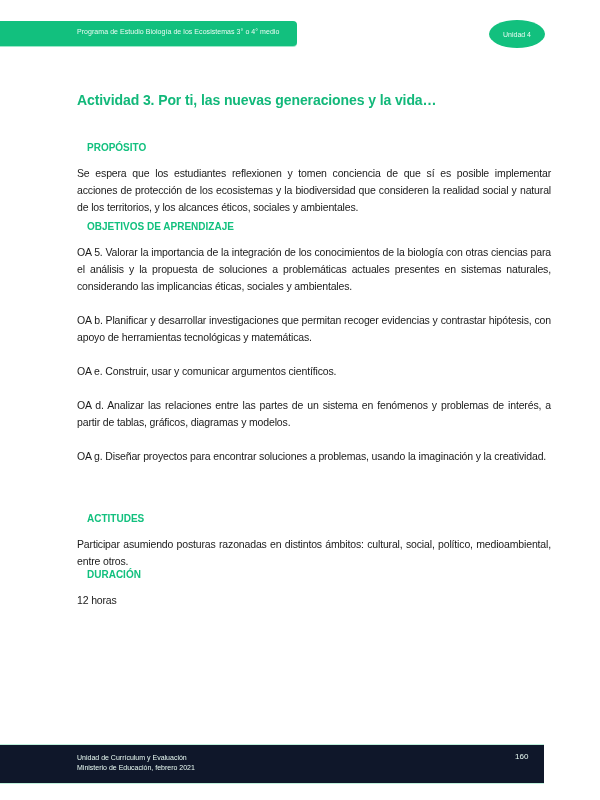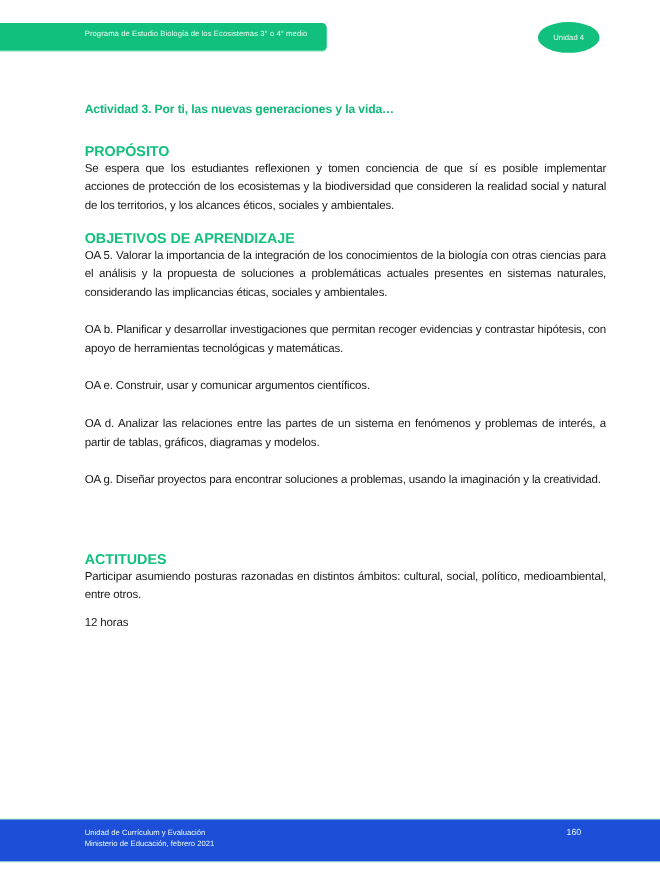--- a/index.html
+++ b/index.html
@@ -50,55 +50,55 @@
       font-size: 7px;
       color: #e9fbf3;
     }
     .content {
       position: absolute;
       left: 77px;
       top: 90px;
       width: 474px;
     }
     .title {
-      font-size: 11px;
+      font-size: 14px;
       font-weight: bold;
       color: #12b87a;
       margin: 0;
       line-height: 20px;
       letter-spacing: -0.1px;
     }
     .section-heading {
-      font-size: 13px;
+      font-size: 10px;
       font-weight: bold;
       color: #12c07e;
-      margin: 0;
+      margin: 10px;
       line-height: 14px;
     }
     .para {
       font-size: 10.5px;
       line-height: 17px;
       margin: 0;
       text-align: justify;
       color: #1a1a1a;
       letter-spacing: -0.15px;
     }
     .block-proposito { position: absolute; top: 41px; left: 0; width: 474px; }
     .block-objetivos { position: absolute; top: 120px; left: 0; width: 474px; }
     .oa-item { margin: 0 0 17px 0; }
     .block-actitudes { position: absolute; top: 412px; left: 0; width: 474px; }
     .block-duracion { position: absolute; top: 468px; left: 0; width: 474px; }
 
     .footer-bar {
       position: absolute;
       left: 0;
       top: 745px;
-      width: 600px;
+      width: 544px;
       height: 38px;
-      background: #1d4ed8;
+      background: #0f172a;
       box-shadow: 0 -1px 0 #bff0dc, 0 1px 0 #bff0dc;
     }
     .footer-left {
       position: absolute;
       left: 77px;
       top: 8px;
       font-size: 7px;
       color: #e9fbf3;
       line-height: 10px;
     }
@@ -137,20 +137,21 @@
     <p class="para oa-item">OA d. Analizar las relaciones entre las partes de un sistema en fenómenos y problemas de interés, a partir de tablas, gráficos, diagramas y modelos.</p>
     <p class="para oa-item">OA g. Diseñar proyectos para encontrar soluciones a problemas, usando la imaginación y la creatividad.</p>
   </div>
 
   <div class="block-actitudes">
     <h2 class="section-heading">ACTITUDES</h2>
     <p class="para">Participar asumiendo posturas razonadas en distintos ámbitos: cultural, social, político, medioambiental, entre otros.</p>
   </div>
 
   <div class="block-duracion">
+    <h2 class="section-heading">DURACIÓN</h2>
     <p class="para">12 horas</p>
   </div>
 </div>
 
 <div class="footer-bar">
   <div class="footer-left">
     <div>Unidad de Currículum y Evaluación</div>
     <div>Ministerio de Educación, febrero 2021</div>
   </div>
   <div class="footer-page">160</div>

